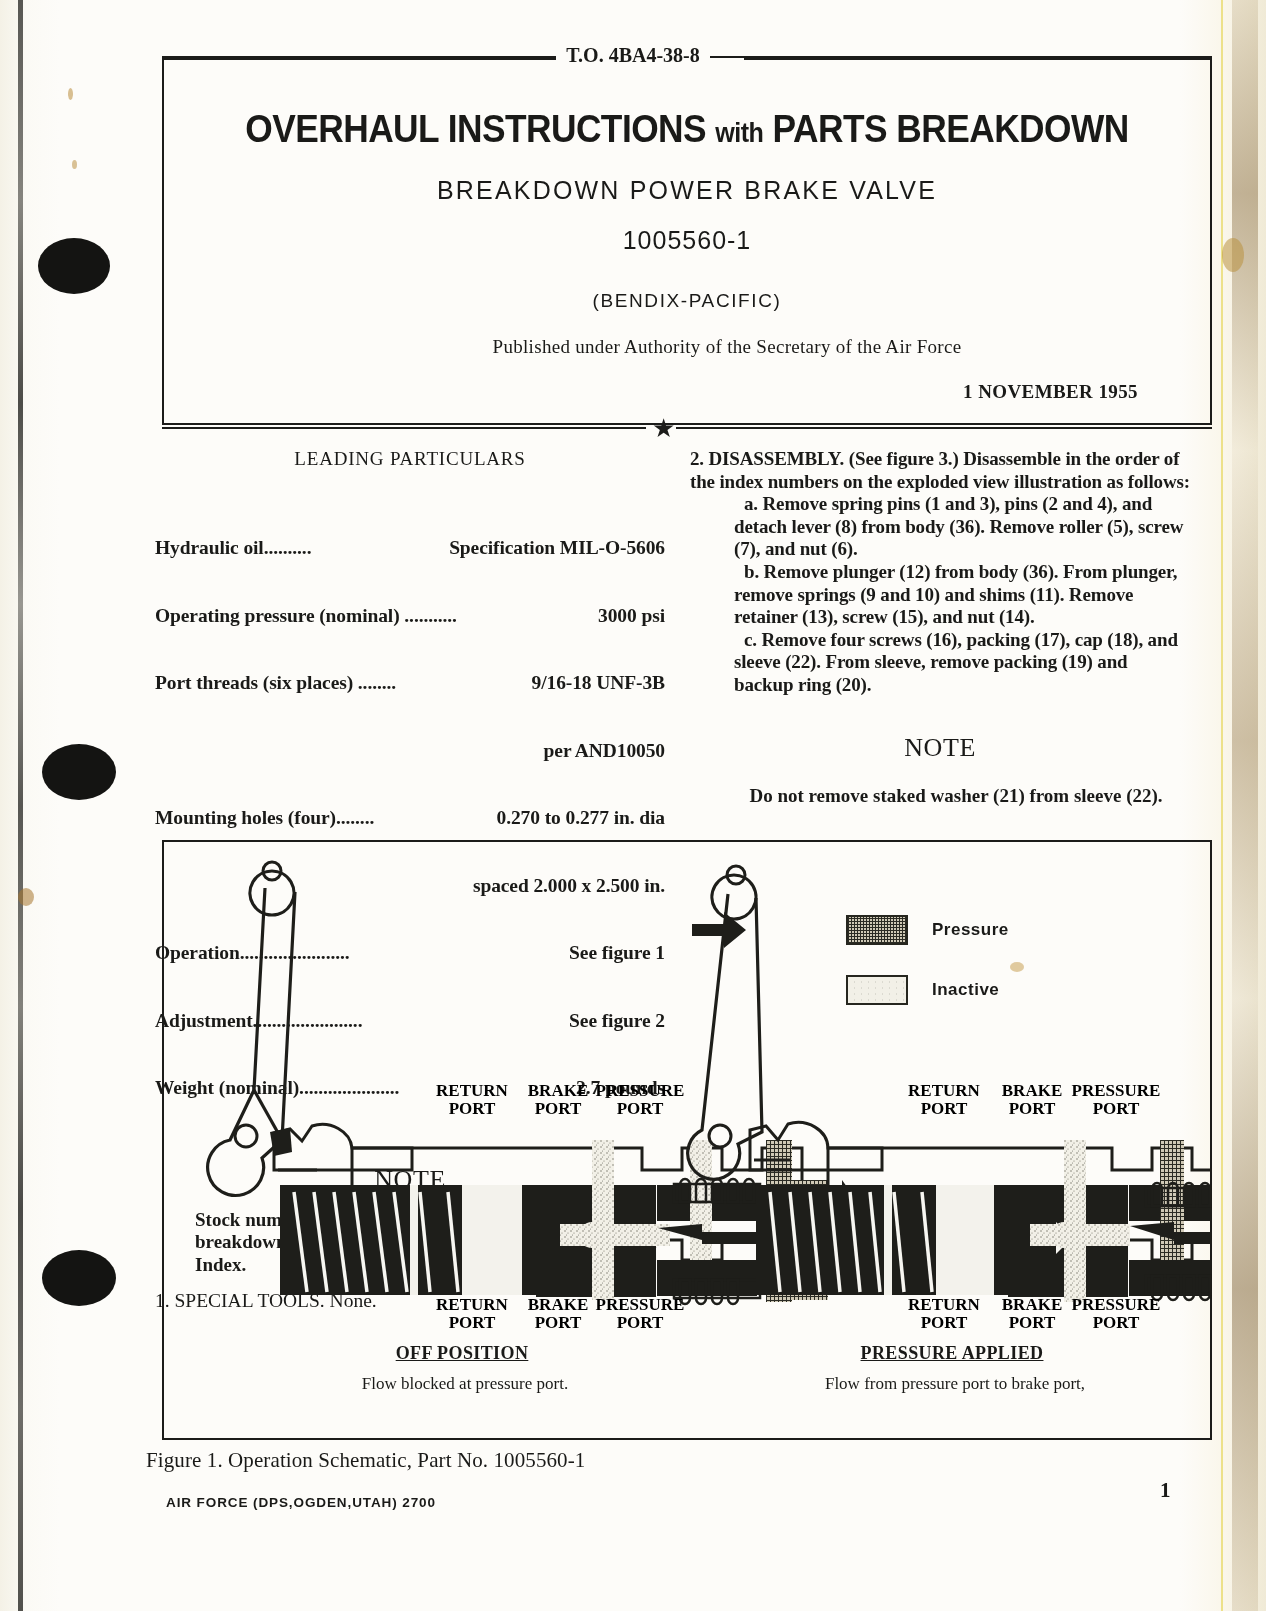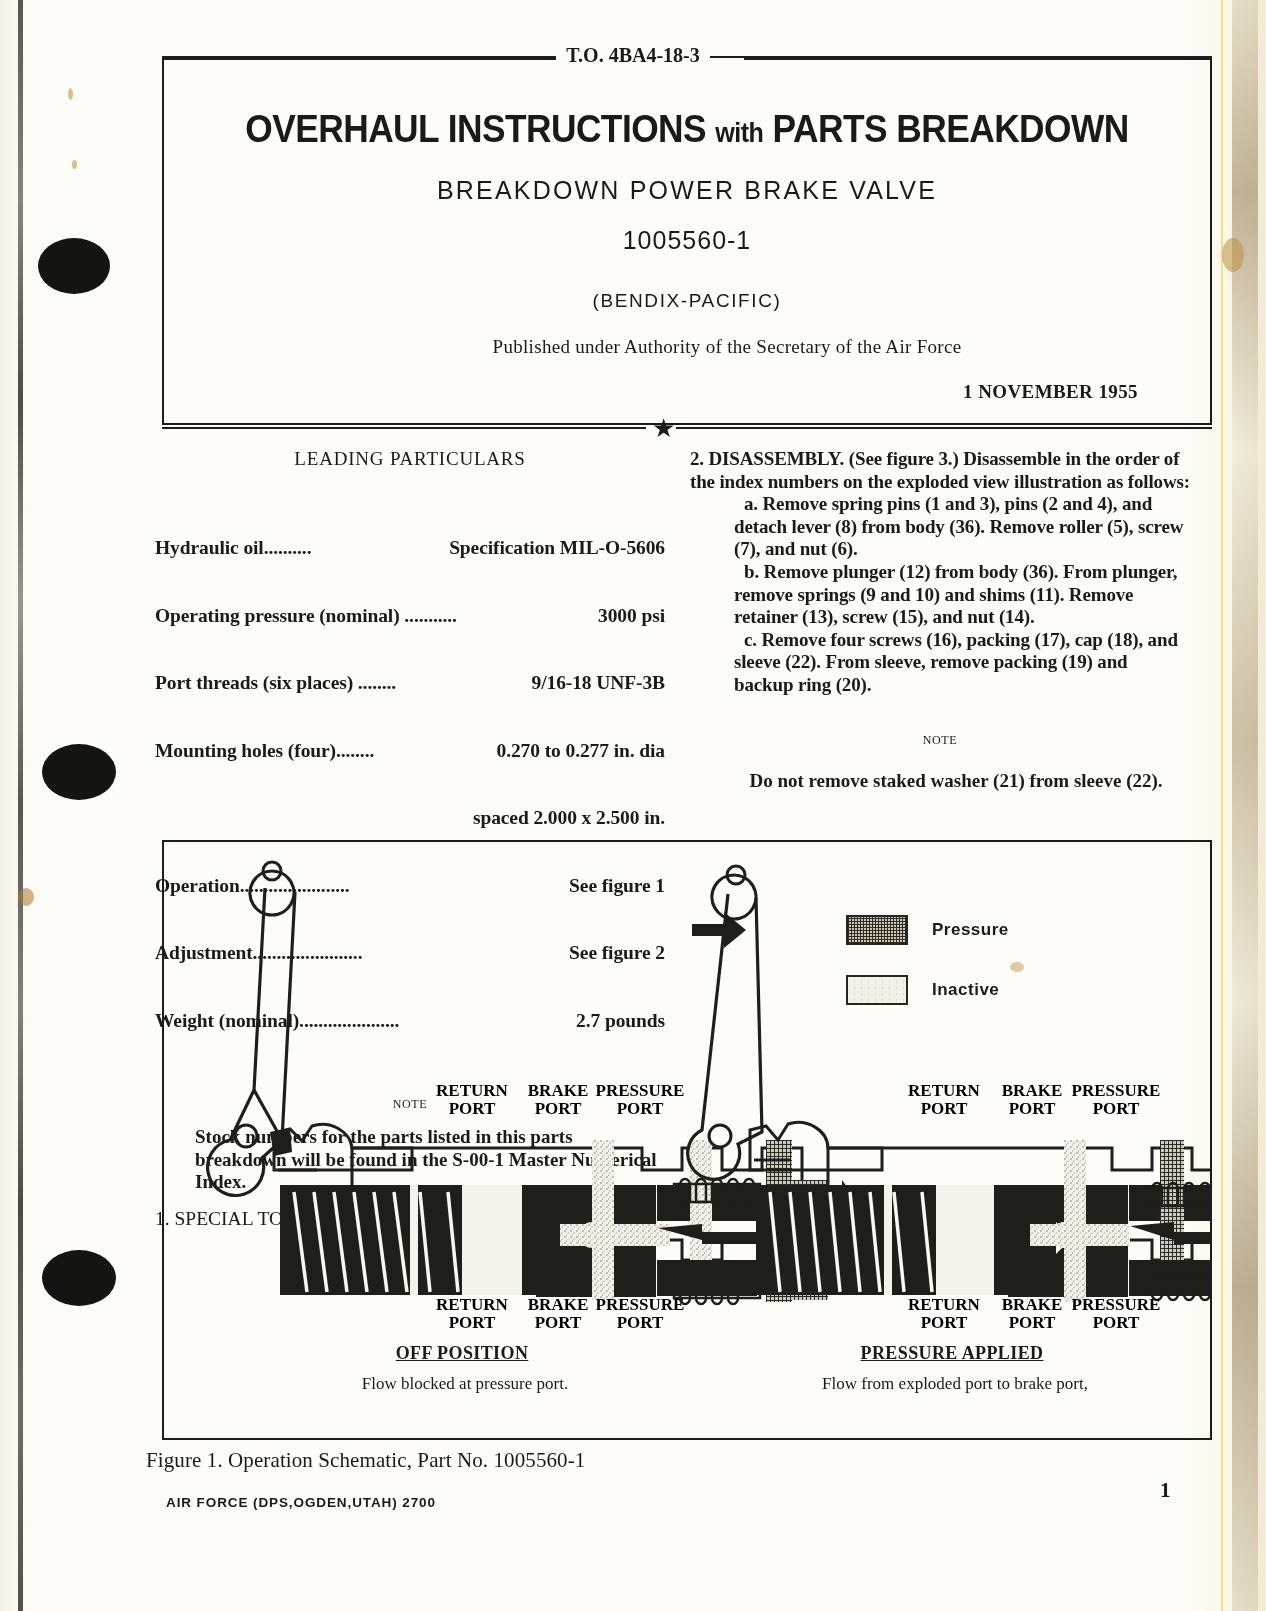--- a/index.html
+++ b/index.html
@@ -55,21 +55,21 @@
   .star-rule-r{position:absolute;left:676px;top:427px;width:536px;height:2px;background:#1c1c1a;}
 
   .colL{position:absolute;left:155px;top:448px;width:510px;}
   .colR{position:absolute;left:690px;top:448px;width:500px;}
 
   .sechead{text-align:center;font-size:19px;letter-spacing:.8px;font-weight:normal;margin:0 0 22px 0;}
   .lp{font-size:19.5px;line-height:22.5px;font-weight:bold;letter-spacing:-.1px;white-space:pre;}
   .lprow{display:block;overflow:hidden;}
   .lprow .lbl{float:left;}
   .lprow .val{float:right;}
-  .notehead{text-align:center;font-size:12px;margin:20px 0 14px 0;letter-spacing:.6px;}
+  .notehead{text-align:center;font-size:26px;margin:20px 0 14px 0;letter-spacing:.6px;}
   .notebody{font-size:19px;line-height:22.5px;font-weight:bold;margin-left:40px;}
   .para{font-size:19px;line-height:22.6px;font-weight:bold;letter-spacing:-.15px;}
   .para.idt{text-indent:10px;margin-left:44px;}
   .toolline{font-size:19.5px;margin-top:14px;font-weight:normal;}
 
   .figbox{position:absolute;left:162px;top:840px;width:1050px;height:600px;
           border:2px solid #1c1c1a;box-sizing:border-box;}
 
   .legend{position:absolute;left:846px;top:915px;}
   .legrow{display:flex;align-items:center;margin-bottom:30px;}
@@ -116,21 +116,21 @@
   <div class="spot" style="left:72px;top:160px;width:5px;height:9px;background:#bb9044;"></div>
   <div class="spot" style="left:18px;top:888px;width:16px;height:18px;background:#a8762e;"></div>
   <div class="spot" style="left:1222px;top:238px;width:22px;height:34px;background:#b9913f;"></div>
   <div class="spot" style="left:1010px;top:962px;width:14px;height:10px;background:#c8a055;"></div>
   <div class="spot" style="left:1158px;top:1208px;width:12px;height:9px;background:#c3a05e;"></div>
 
   <div class="hdrbox"></div>
   <div class="to-rule-l"></div>
   <div class="to-rule-r"></div>
   <div style="position:absolute;left:0;width:1266px;top:44px;text-align:center;">
-    <span style="background:#fdfcf9;padding:0 10px;font-size:20px;font-weight:bold;font-family:'Liberation Serif',serif;">T.O. 4BA4-18-3</span>
+    <span style="background:#fdfcf9;padding:0 10px;font-size:20px;font-weight:bold;font-family:'Liberation Serif',serif;">T.O. 4BA4-38-8</span>
   </div>
 
   <div class="t1">
     <span>OVERHAUL INSTRUCTIONS</span>
     <span class="small">with</span>
     <span>PARTS BREAKDOWN</span>
   </div>
   <div class="t2">BREAKDOWN POWER BRAKE VALVE</div>
   <div class="t3">1005560-1</div>
   <div class="t4">(BENDIX-PACIFIC)</div>
@@ -141,20 +141,21 @@
   <div class="star-rule-r"></div>
   <div class="star">★</div>
 
   <div class="colL">
     <div class="sechead">LEADING PARTICULARS</div>
 
     <div class="lp">
       <div class="lprow"><span class="lbl">Hydraulic oil..........</span><span class="val">Specification MIL-O-5606</span></div>
       <div class="lprow"><span class="lbl">Operating pressure (nominal) ...........</span><span class="val">3000 psi</span></div>
       <div class="lprow"><span class="lbl">Port threads (six places) ........</span><span class="val">9/16-18 UNF-3B</span></div>
+      <div class="lprow"><span class="lbl"></span><span class="val">per AND10050</span></div>
       <div class="lprow"><span class="lbl">Mounting holes (four)........</span><span class="val">0.270 to 0.277 in. dia</span></div>
       <div class="lprow"><span class="lbl"></span><span class="val">spaced 2.000 x 2.500 in.</span></div>
       <div class="lprow"><span class="lbl">Operation.......................</span><span class="val">See figure 1</span></div>
       <div class="lprow"><span class="lbl">Adjustment.......................</span><span class="val">See figure 2</span></div>
       <div class="lprow"><span class="lbl">Weight (nominal).....................</span><span class="val">2.7 pounds</span></div>
     </div>
 
     <div class="notehead">NOTE</div>
     <div class="notebody">Stock numbers for the parts listed in this parts breakdown will be found in the S-00-1 Master Numerical Index.</div>
     <div class="toolline">1. SPECIAL TOOLS. None.</div>
@@ -366,19 +367,19 @@
       <text x="484" y="488" font-family="Liberation Serif, serif" font-size="17" font-weight="bold" text-anchor="middle">PORT</text>
     </g>
 
     <path d="M530 84 L562 84 L562 72 L584 90 L562 108 L562 96 L530 96 Z" fill="#1e1e1a"></path>
   </svg>
 
   <div class="caplbl" style="left:352px;top:1343px;width:220px;">OFF POSITION</div>
   <div class="capsub" style="left:300px;top:1374px;width:330px;">Flow blocked at pressure port.</div>
 
   <div class="caplbl" style="left:812px;top:1343px;width:280px;">PRESSURE APPLIED</div>
-  <div class="capsub" style="left:760px;top:1374px;width:390px;">Flow from exploded port to brake port,</div>
+  <div class="capsub" style="left:760px;top:1374px;width:390px;">Flow from pressure port to brake port,</div>
 
   <div class="figcap">Figure 1.  Operation Schematic, Part No. 1005560-1</div>
   <div class="pagenum">1</div>
   <div class="footer">AIR FORCE (DPS,OGDEN,UTAH) 2700</div>
 
 </div>
 
 </body></html>

